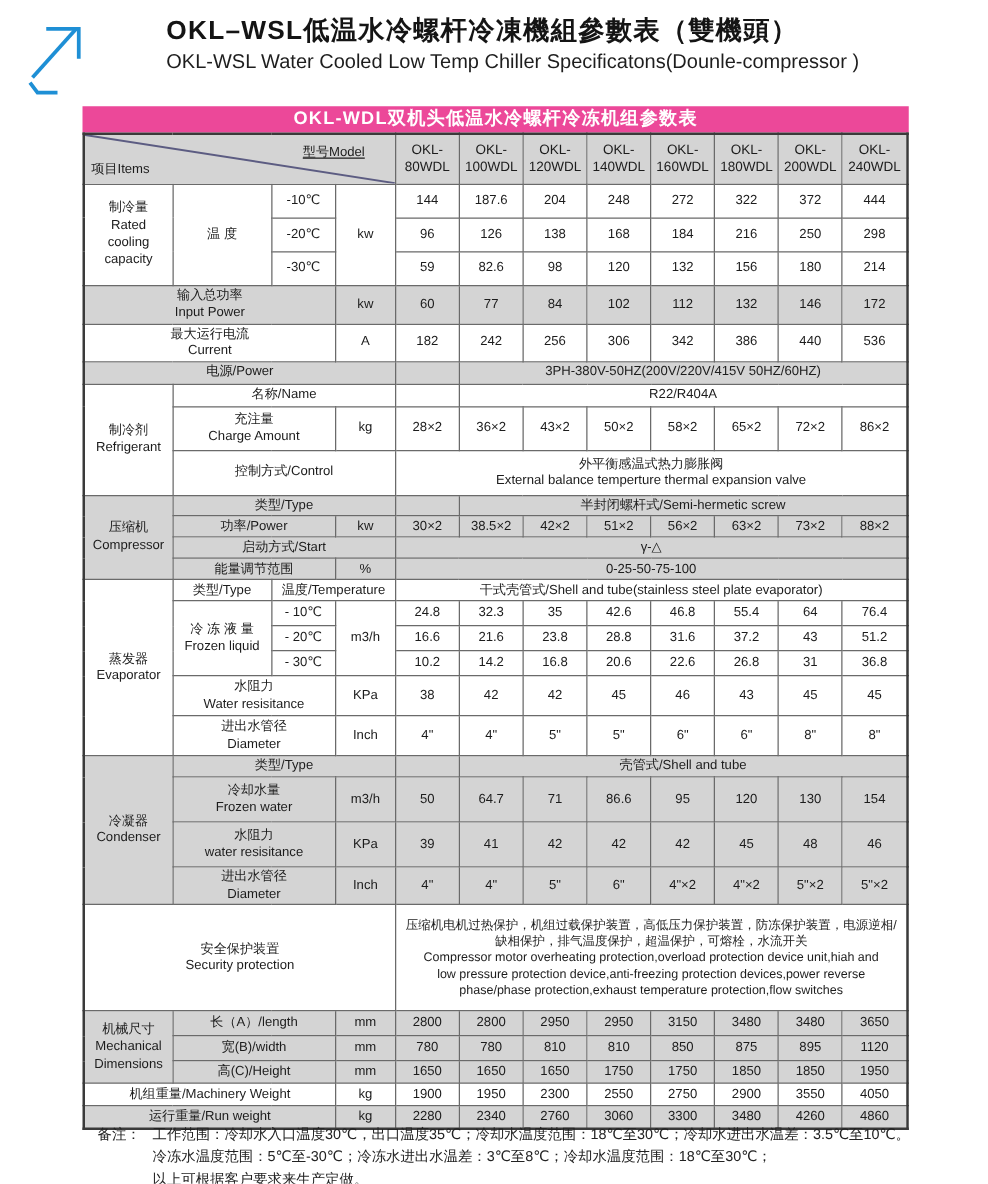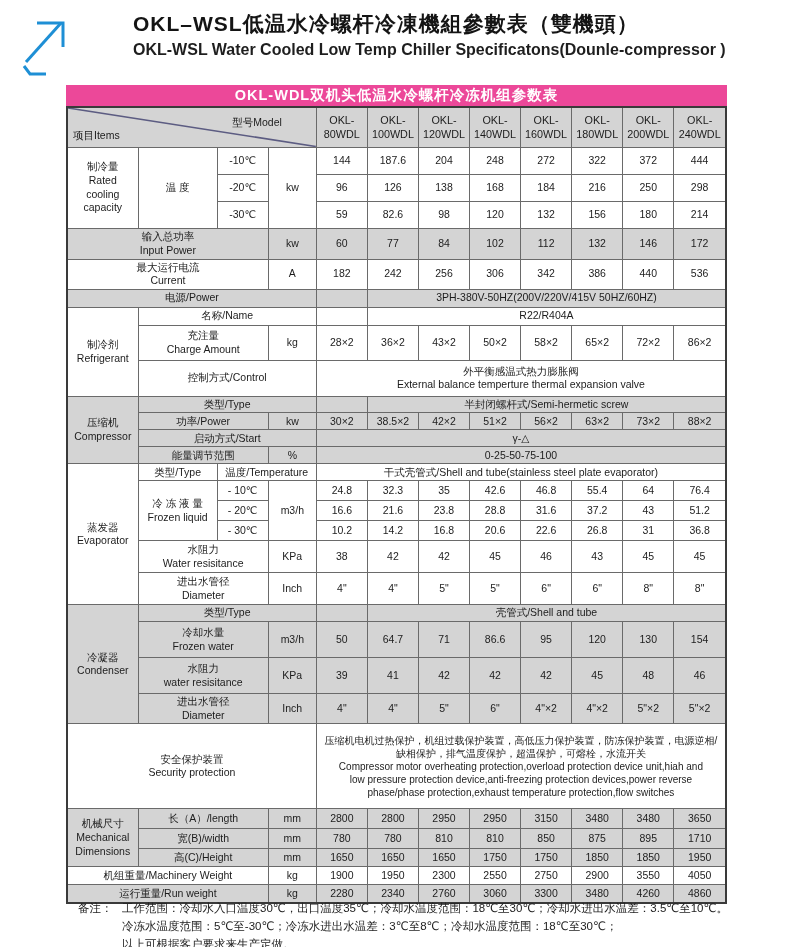--- a/index.html
+++ b/index.html
@@ -5,21 +5,21 @@
   html,body{margin:0;padding:0;}
   body{
     width:790px;height:947px;background:#ffffff;
     font-family:"Liberation Sans","DejaVu Sans",sans-serif;
     color:#1c1c1c;position:relative;overflow:hidden;
   }
   .page-header{position:absolute;left:20px;top:10px;display:flex;align-items:flex-start;gap:47px;}
   .logo{width:58px;height:62px;flex:0 0 58px;margin-top:4px;}
   .titles{margin-left:8px;}
   .title-zh{font-size:21px;font-weight:bold;letter-spacing:1px;margin:0;color:#141414;}
-  .title-en{font-size:16px;font-weight:700;margin:3px 0 0 0;color:#1e1e1e;letter-spacing:0px;}
+  .title-en{font-size:16px;font-weight:400;margin:3px 0 0 0;color:#1e1e1e;letter-spacing:0px;}
 
   .spec-wrap{position:absolute;left:66px;top:85px;width:661px;}
   .blue-bar{
     height:21px;line-height:21px;text-align:center;color:#ffffff;
     font-size:14.5px;font-weight:bold;letter-spacing:1px;
   }
   table.spec{
     border-collapse:collapse;table-layout:fixed;width:661px;
     font-size:10.5px;
   }
@@ -29,21 +29,21 @@
     overflow:hidden;color:#1c1c1c;
   }
   table.spec{border:2px solid #3a3a3a;}
   tr.shade td{background:#d4d4d4;}
   tr.sec td{border-top:1.6px solid #3c3c3c;}
   td.model-h{font-size:10.8px;}
   td.left{text-align:left;padding:3px 7px;line-height:1.5;font-size:10px;}
   td.corner{position:relative;padding:0;}
   .corner-svg{position:absolute;left:0;top:0;width:100%;height:100%;}
   .corner-items{position:absolute;left:5px;top:54%;font-size:10.5px;}
-  .corner-model{position:absolute;right:34px;top:20%;font-size:10.5px;}
+  .corner-model{position:absolute;right:24px;top:20%;font-size:10.5px;text-decoration:underline;}
 
   .notes{position:absolute;left:78px;top:900px;width:660px;font-size:11.5px;line-height:1.55;color:#222;}
   .notes .first{display:flex;}
   .notes .lbl{flex:0 0 44px;}
   .notes .indent{margin-left:44px;}
 </style>
 </head>
 <body>
 
 <div class="page-header">
@@ -364,21 +364,21 @@
         <tr class="shade" style="height: 20px;">
           <td colspan="2">宽(B)/width</td>
           <td>mm</td>
           <td>780</td>
           <td>780</td>
           <td>810</td>
           <td>810</td>
           <td>850</td>
           <td>875</td>
           <td>895</td>
-          <td>1710</td>
+          <td>1120</td>
         </tr>
         <tr class="shade" style="height: 18px;">
           <td colspan="2">高(C)/Height</td>
           <td>mm</td>
           <td>1650</td>
           <td>1650</td>
           <td>1650</td>
           <td>1750</td>
           <td>1750</td>
           <td>1850</td>

